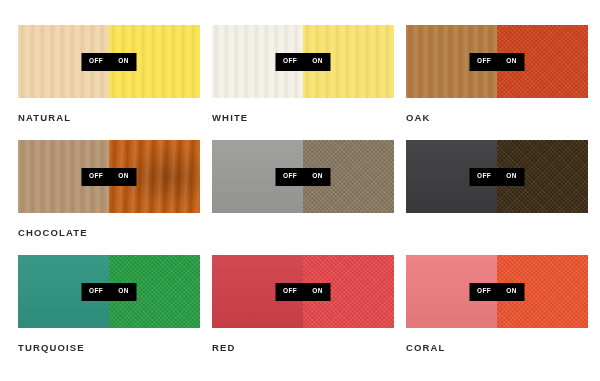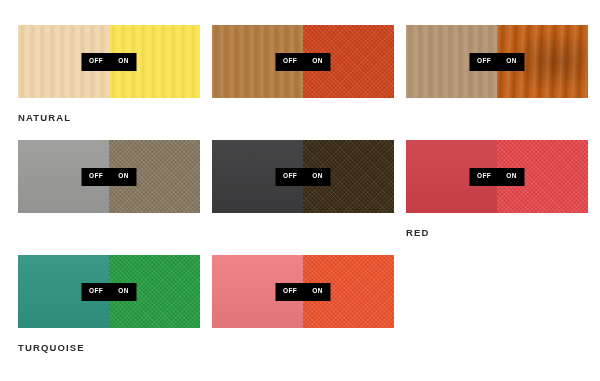--- a/index.html
+++ b/index.html
@@ -141,37 +141,50 @@
           <div class="half grain-wood" style="background: rgb(250, 227, 82);"></div>
           <div class="toggle">
             <span>OFF</span>
             <span>ON</span>
           </div>
         </div>
         <div class="label">NATURAL</div>
       </div>
       <div class="swatch-cell">
         <div class="swatch">
+          <div class="half grain-wood" style="background: rgb(243, 240, 230);"></div>
+          <div class="half grain-wood" style="background: rgb(248, 226, 113);"></div>
+          <div class="toggle">
+            <span>OFF</span>
+            <span>ON</span>
+          </div>
+        </div>
+        <div class="label">WHITE</div>
+      </div>
+      <div class="swatch-cell">
+        <div class="swatch">
           <div class="half grain-wood" style="background: rgb(178, 124, 67);"></div>
           <div class="half grain-fabric" style="background: rgb(210, 70, 31);"></div>
           <div class="toggle">
             <span>OFF</span>
             <span>ON</span>
           </div>
         </div>
+        <div class="label">OAK</div>
       </div>
       <div class="swatch-cell">
         <div class="swatch">
           <div class="half grain-wood" style="background: rgb(180, 149, 115);"></div>
           <div class="half grain-wood-strong" style="background: rgb(193, 95, 22);"></div>
           <div class="toggle">
             <span>OFF</span>
             <span>ON</span>
           </div>
         </div>
+        <div class="label">CHOCOLATE</div>
       </div>
       <div class="swatch-cell">
         <div class="swatch">
           <div class="half grain-flat" style="background: rgb(155, 155, 153);"></div>
           <div class="half grain-fabric" style="background: rgb(138, 123, 99);"></div>
           <div class="toggle">
             <span>OFF</span>
             <span>ON</span>
           </div>
         </div>
@@ -181,44 +194,45 @@
           <div class="half grain-flat" style="background: rgb(60, 60, 62);"></div>
           <div class="half grain-fabric" style="background: rgb(60, 45, 22);"></div>
           <div class="toggle">
             <span>OFF</span>
             <span>ON</span>
           </div>
         </div>
       </div>
       <div class="swatch-cell">
         <div class="swatch">
+          <div class="half grain-flat" style="background: rgb(47, 148, 128);"></div>
+          <div class="half grain-fabric" style="background: rgb(41, 160, 69);"></div>
+          <div class="toggle">
+            <span>OFF</span>
+            <span>ON</span>
+          </div>
+        </div>
+        <div class="label">TURQUOISE</div>
+      </div>
+      <div class="swatch-cell">
+        <div class="swatch">
           <div class="half grain-flat" style="background: rgb(207, 64, 73);"></div>
           <div class="half grain-fabric" style="background: rgb(234, 74, 78);"></div>
           <div class="toggle">
             <span>OFF</span>
             <span>ON</span>
           </div>
         </div>
         <div class="label">RED</div>
       </div>
       <div class="swatch-cell">
         <div class="swatch">
-          <div class="half grain-flat" style="background: rgb(47, 148, 128);"></div>
-          <div class="half grain-fabric" style="background: rgb(41, 160, 69);"></div>
-          <div class="toggle">
-            <span>OFF</span>
-            <span>ON</span>
-          </div>
-        </div>
-        <div class="label">TURQUOISE</div>
-      </div>
-      <div class="swatch-cell">
-        <div class="swatch">
           <div class="half grain-flat" style="background: rgb(238, 125, 128);"></div>
           <div class="half grain-fabric" style="background: rgb(241, 86, 49);"></div>
           <div class="toggle">
             <span>OFF</span>
             <span>ON</span>
           </div>
         </div>
+        <div class="label">CORAL</div>
       </div>
     </div>
 </div>
 
 </body></html>

